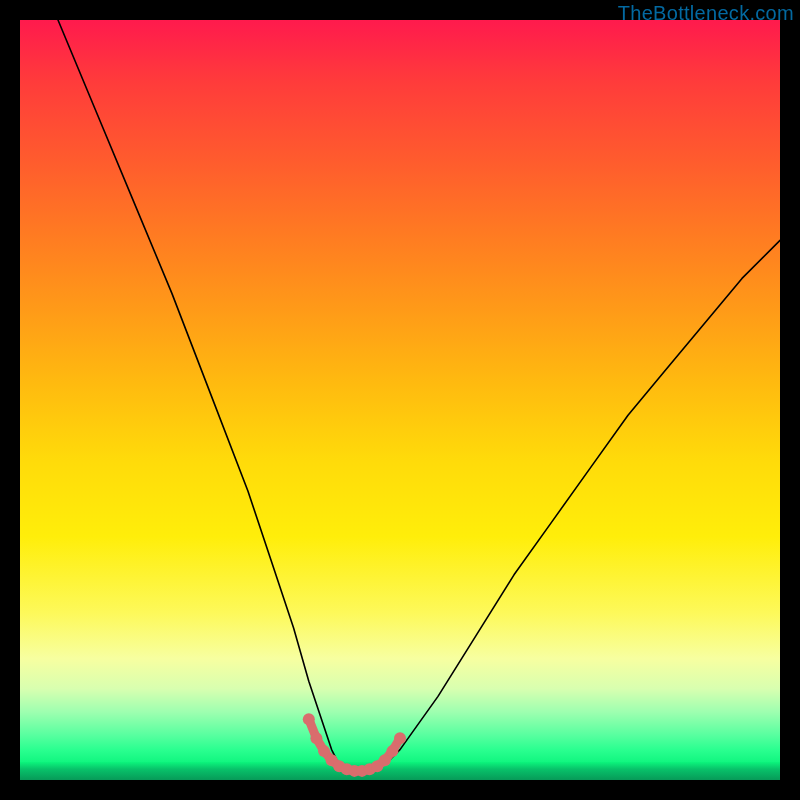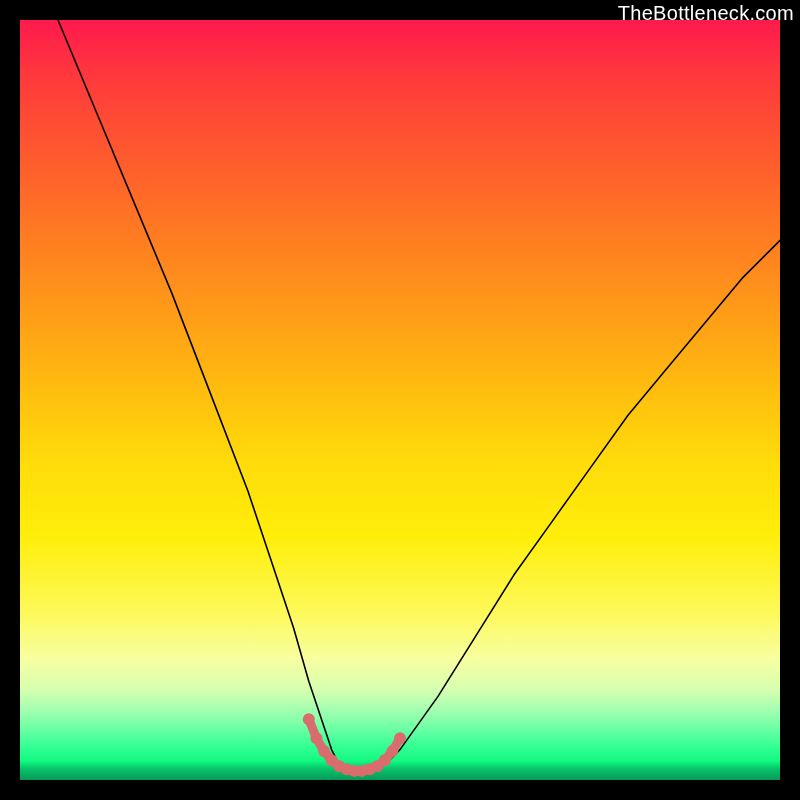--- a/index.html
+++ b/index.html
@@ -52,21 +52,21 @@
     background: linear-gradient(to bottom,
       #0cf47c 0%,
       #08c26a 40%,
       #079a58 100%
     );
   }
   .watermark {
     position: absolute;
     top: 2px;
     right: 6px;
-    color: #ffffff;
+    color: #0369a1;
     font-size: 20px;
     letter-spacing: 0.3px;
     user-select: none;
   }
   svg.curve {
     position: absolute;
     left: 0;
     top: 0;
     width: 760px;
     height: 760px;

